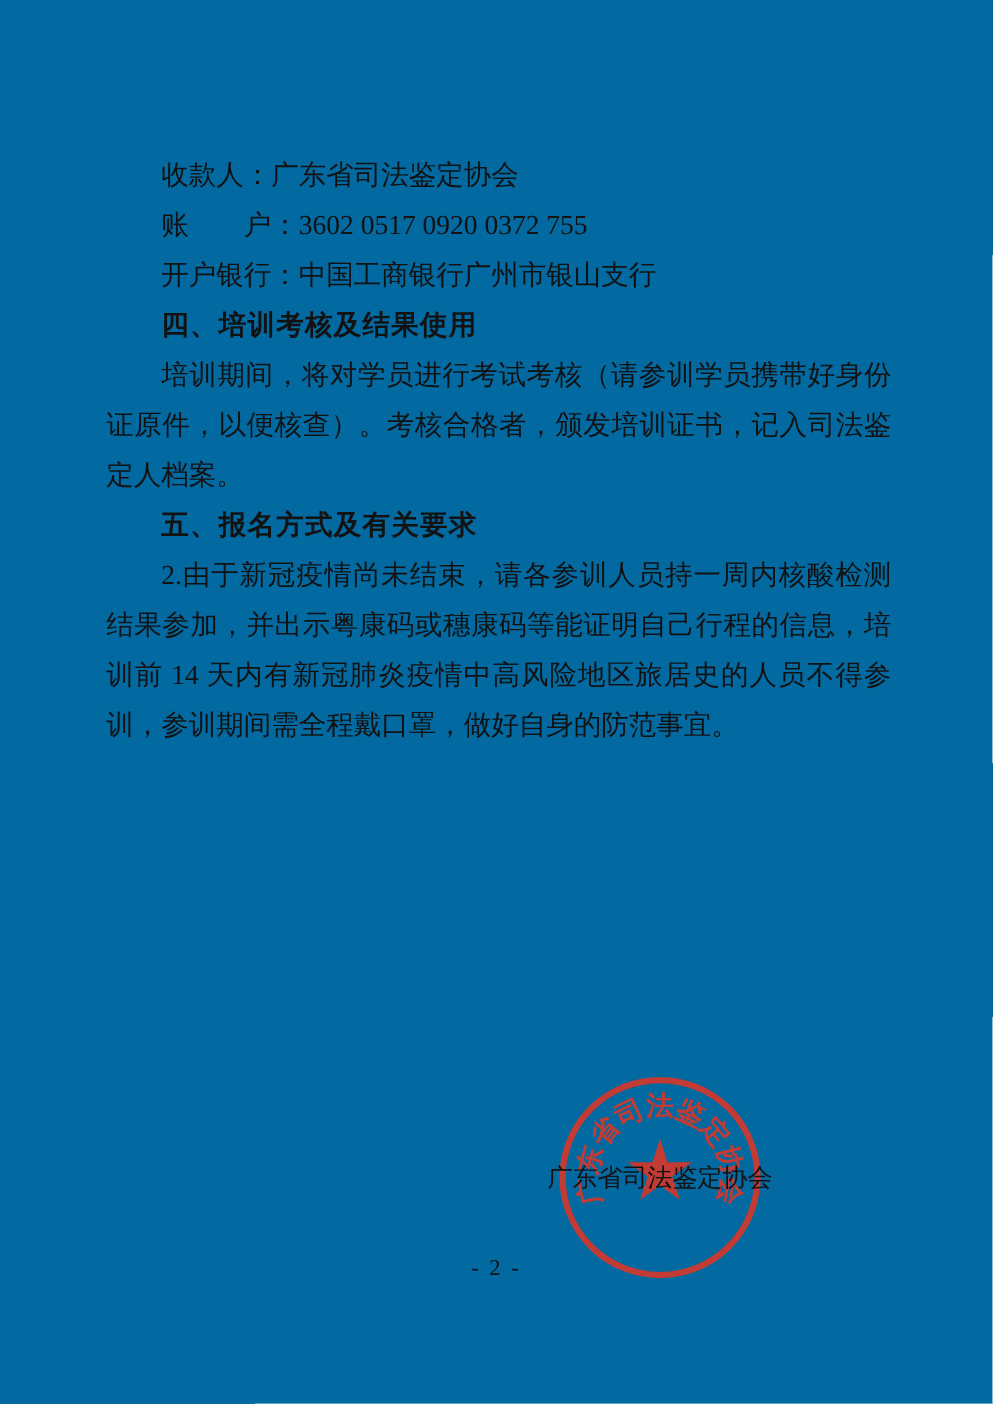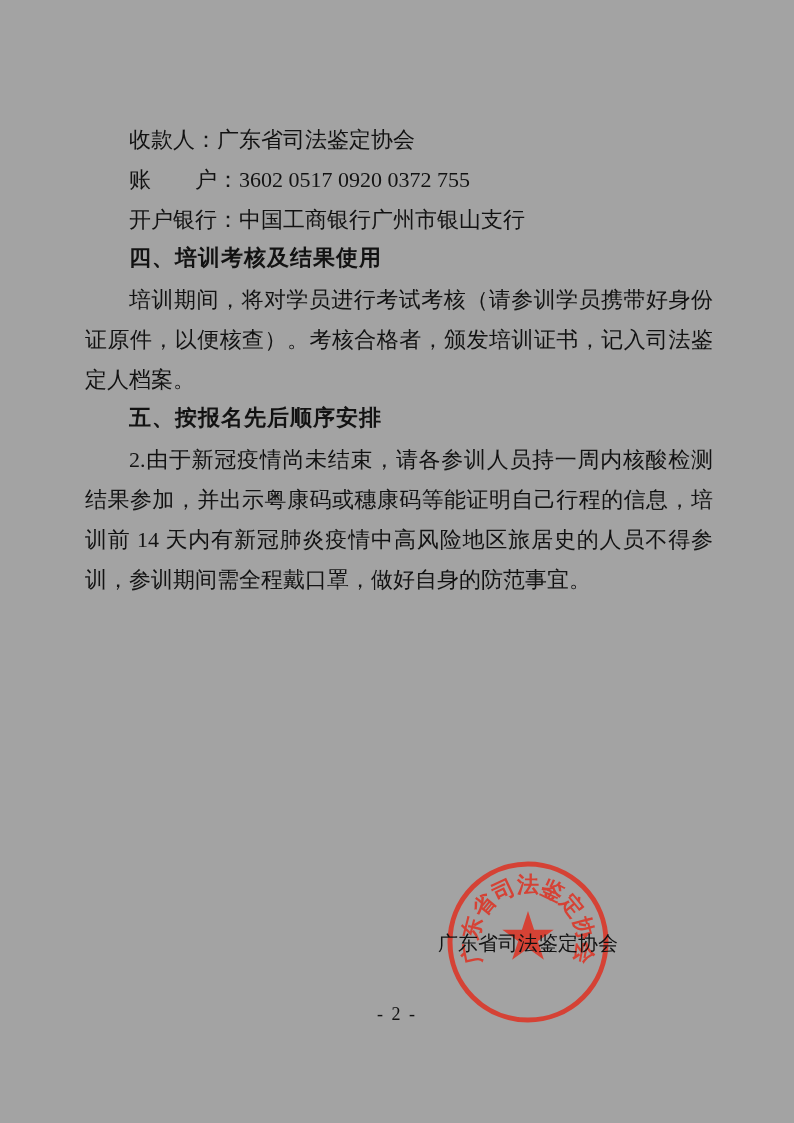--- a/index.html
+++ b/index.html
@@ -4,21 +4,21 @@
 <style>
   html, body {
     margin: 0;
     padding: 0;
     background: #ffffff;
   }
   .page {
     position: relative;
     width: 794px;
     height: 1123px;
-    background: #a3a3a3;
+    background: #0369a1;
     overflow: hidden;
     font-family: "Liberation Serif", "DejaVu Serif", serif;
     color: #121212;
   }
   .content {
     position: absolute;
     left: 85px;
     top: 120px;
     width: 628px;
     font-size: 22px;
@@ -29,21 +29,21 @@
   .content p {
     margin: 0;
     padding: 0;
   }
   .indent {
     text-indent: 2em;
   }
   .heading {
     font-weight: bold;
     text-indent: 2em;
-    font-family: Liberation Mono, monospace;
+    font-family: Liberation Serif, serif;
     letter-spacing: 1px;
   }
   .seal {
     position: absolute;
     left: 438px;
     top: 852px;
     width: 180px;
     height: 180px;
     opacity: 0.88;
     z-index: 1;
@@ -74,21 +74,21 @@
 <body>
 
 <div class="page">
 
   <div class="content">
     <p class="indent">收款人：广东省司法鉴定协会</p>
     <p class="indent">账　　户：3602 0517 0920 0372 755</p>
     <p class="indent">开户银行：中国工商银行广州市银山支行</p>
     <p class="heading">四、培训考核及结果使用</p>
     <p class="indent">培训期间，将对学员进行考试考核（请参训学员携带好身份证原件，以便核查）。考核合格者，颁发培训证书，记入司法鉴定人档案。</p>
-    <p class="heading">五、按报名先后顺序安排</p>
+    <p class="heading">五、报名方式及有关要求</p>
     <p class="indent">2.由于新冠疫情尚未结束，请各参训人员持一周内核酸检测结果参加，并出示粤康码或穗康码等能证明自己行程的信息，培训前 14 天内有新冠肺炎疫情中高风险地区旅居史的人员不得参训，参训期间需全程戴口罩，做好自身的防范事宜。</p>
   </div>
 
   <svg class="seal" viewBox="0 0 180 180" xmlns="http://www.w3.org/2000/svg">
     <circle cx="90" cy="90" r="78" fill="none" stroke-width="5" stroke="#dd3526"></circle>
     <polygon points="90,59 96.1,77.7 115.7,77.7 99.8,89.2 105.9,107.8 90,96.3 74.1,107.8 80.2,89.2 64.3,77.7 83.9,77.7" fill="#dd3526"></polygon>
     <defs>
       <path id="seal-arc" d="M 49 118.7 A 50 50 0 1 1 131 118.7" fill="none"></path>
     </defs>
     <text font-size="22" font-weight="bold" font-family="Liberation Serif, DejaVu Serif, serif" fill="#dd3526">

